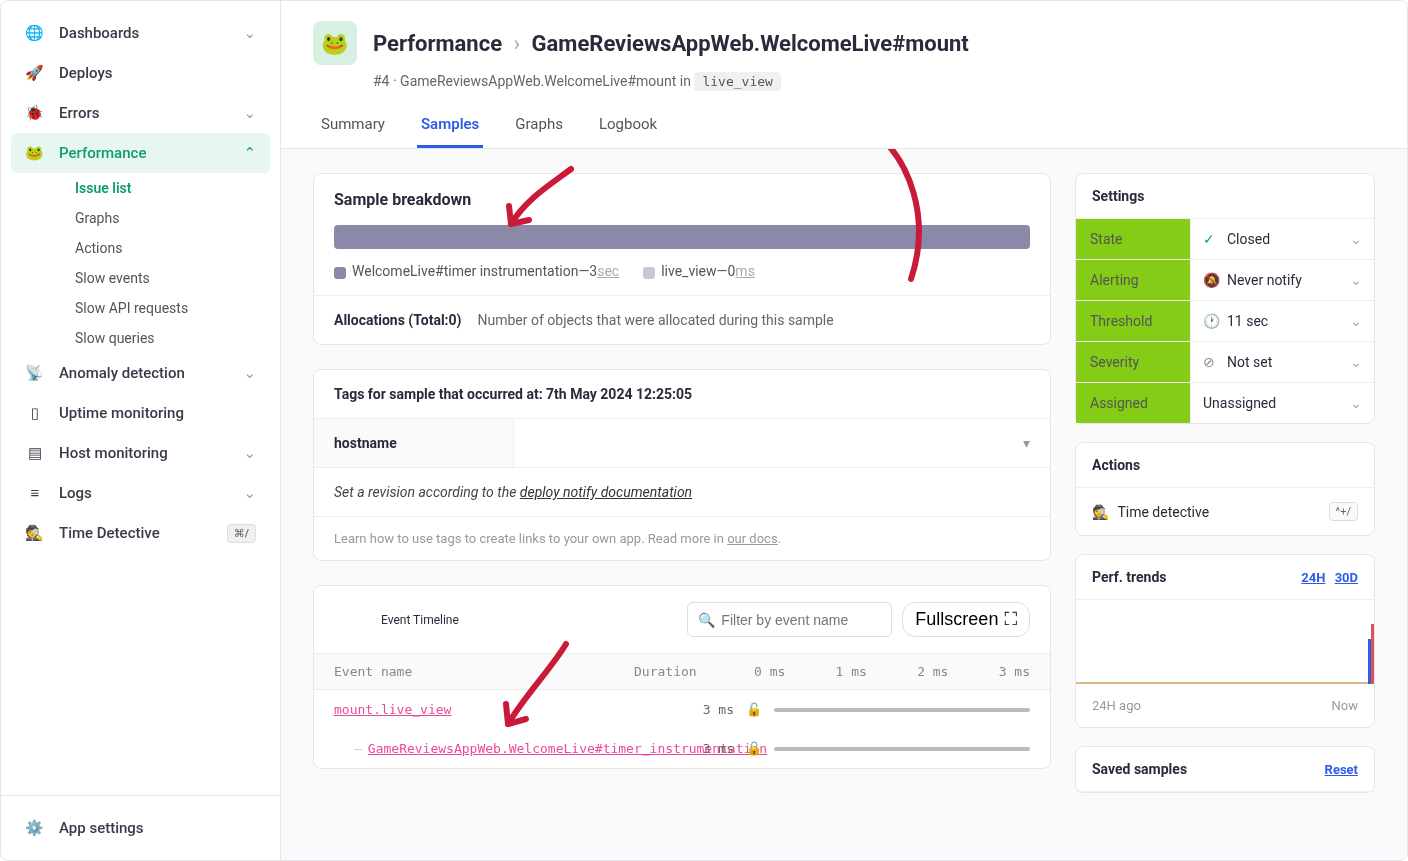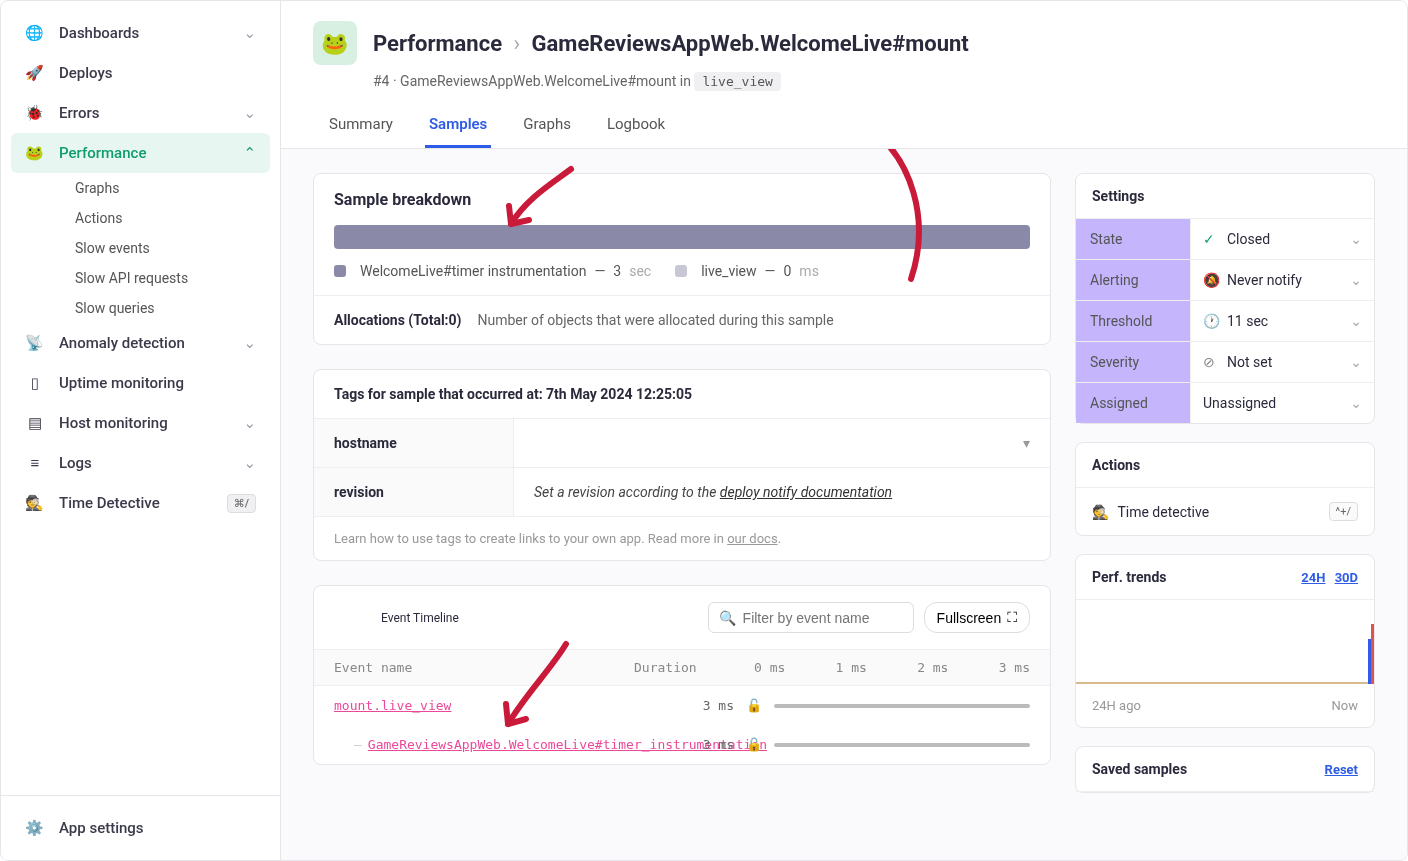--- a/index.html
+++ b/index.html
@@ -22,78 +22,78 @@
 
 
 .main { flex: 1; display: flex; flex-direction: column; background: #fafafc; overflow: hidden; }
 .header { background: #fff; border-bottom: 1px solid #e5e5ea; padding: 20px 32px 0; }
 .header-row { display: flex; align-items: center; gap: 16px; margin-bottom: 8px; }
 .app-icon { width: 44px; height: 44px; border-radius: 8px; background: #d8f0e2; display: flex; align-items: center; justify-content: center; color: #0f9d6d; font-size: 22px; }
 .breadcrumb { font-size: 22px; font-weight: 700; color: #2a2a3c; }
 .breadcrumb .sep { color: #aaa; margin: 0 6px; font-weight: 400; }
 .subheader { font-size: 14px; color: #666; margin-left: 60px; margin-bottom: 14px; }
 .code-pill { background: #f0f0f2; padding: 2px 8px; border-radius: 4px; font-family: ui-monospace, "SF Mono", Menlo, monospace; font-size: 13px; color: #555; }
-.tabs { display: flex; gap: 28px; margin-left: 12px; }
+.tabs { display: flex; gap: 28px; margin-left: 4px; }
 .tab { padding: 12px 4px; font-size: 15px; color: #555; cursor: pointer; border-bottom: 3px solid transparent; }
 .tab.active { color: #2e5ce6; border-bottom-color: #2e5ce6; font-weight: 600; }
 
 .content { flex: 1; display: flex; gap: 24px; padding: 24px 32px; overflow: auto; position: relative; }
 .col-main { flex: 1; display: flex; flex-direction: column; gap: 24px; min-width: 0; }
 .col-side { width: 300px; display: flex; flex-direction: column; gap: 18px; }
 
 .panel { background: #fff; border: 1px solid #e5e5ea; border-radius: 8px; }
 .panel-h { padding: 16px 20px; font-weight: 700; font-size: 16px; }
 
 
 .bar-track { height: 24px; background: #8a8aa8; border-radius: 4px; margin: 0 20px 14px; }
 .legend { display: flex; gap: 24px; padding: 0 20px 16px; font-size: 14px; color: #555; align-items: center; flex-wrap: wrap; }
 .legend .sw { width: 12px; height: 12px; border-radius: 3px; display: inline-block; margin-right: 6px; vertical-align: middle; }
-.legend-item { display: inline-flex; align-items: center; gap: 8px; }
-.legend .unit { color: #aaa; }
+.legend-item { display: inline-flex; align-items: flex-end; gap: 0; }
+.legend .unit { color: #aaa; text-decoration: underline; }
 .alloc-row { border-top: 1px solid #eee; padding: 16px 20px; display: flex; gap: 16px; align-items: center; }
 .alloc-row .t { font-weight: 700; }
 .alloc-row .d { color: #666; }
 
 
 .tags-header { padding: 16px 20px; font-weight: 700; border-bottom: 1px solid #eee; }
 .tag-row { display: flex; border-bottom: 1px solid #eee; }
 .tag-key { width: 200px; padding: 16px 20px; font-weight: 700; background: #fafafb; border-right: 1px solid #eee; }
 .tag-val { flex: 1; padding: 16px 20px; color: #444; font-style: italic; display: flex; align-items: center; }
 .tag-val a { color: #333; text-decoration: underline; }
 .filter-icon { margin-left: auto; color: #999; font-style: normal; }
 .tags-footer { padding: 14px 20px; color: #999; font-size: 13px; }
 .tags-footer a { color: #999; text-decoration: underline; }
 
 
 .et-head { display: flex; align-items: center; justify-content: space-between; padding: 16px 20px; border-bottom: 1px solid #eee; }
 .et-head .title { font-weight: 400; font-size: 12px; margin-left: 47px; }
 .et-controls { display: flex; gap: 10px; }
 .input-wrap { display: flex; align-items: center; border: 1px solid #ddd; border-radius: 6px; padding: 6px 10px; gap: 6px; color: #999; }
 .input-wrap input { border: none; outline: none; font-size: 14px; width: 160px; }
-.btn { border: 1px solid #ddd; border-radius: 13px; padding: 6px 12px; background: #fff; cursor: pointer; font-size: 14px; display: inline-flex; align-items: center; gap: 6px; }
+.btn { border: 1px solid #ddd; border-radius: 13px; padding: 6px 12px; background: #fff; cursor: pointer; font-size: 18px; display: inline-flex; align-items: center; gap: 6px; }
 .et-cols { display: flex; padding: 10px 20px; font-family: ui-monospace, monospace; font-size: 13px; color: #888; border-bottom: 1px solid #eee; background: #fafafb; }
 .et-cols .c1 { flex: 0 0 300px; }
 .et-cols .c2 { flex: 0 0 80px; }
 .et-cols .axis { flex: 1; display: flex; justify-content: space-between; padding-left: 40px; }
 .et-row { display: flex; align-items: center; padding: 12px 20px; font-family: ui-monospace, monospace; font-size: 13px; }
 .et-row .name { flex: 0 0 300px; }
 .et-row .name a { color: #ec4899; text-decoration: underline; }
 .et-row .dur { flex: 0 0 100px; text-align: right; color: #666; }
 .et-row .lock { flex: 0 0 40px; text-align: center; color: #bbb; }
 .et-row .bar { flex: 1; height: 4px; background: #bbb; border-radius: 2px; }
 .et-row.indent .name { padding-left: 20px; }
 .dash { color: #ccc; margin-right: 6px; }
 
 
 .side-h { padding: 14px 16px; font-weight: 700; border-bottom: 1px solid #eee; display: flex; align-items: center; justify-content: space-between; }
 .side-h .links { font-size: 13px; }
 .side-h .links a { color: #2e5ce6; text-decoration: underline; margin-left: 6px; }
 .kv-row { display: flex; border-bottom: 1px solid #eee; }
 .kv-row:last-child { border-bottom: none; }
-.kv-k { width: 115px; padding: 12px 14px; background: #c4b5fd; color: #555; font-size: 14px; border-right: 1px solid #eee; }
+.kv-k { width: 115px; padding: 12px 14px; background: #84cc16; color: #555; font-size: 14px; border-right: 1px solid #eee; }
 .kv-v { flex: 1; padding: 10px 12px; display: flex; align-items: center; justify-content: space-between; gap: 6px; }
 .kv-v .chev { color: #aaa; }
 .kv-v .ic { color: #888; width: 16px; }
 .kv-v .ic.green { color: #0f9d6d; }
 .actions-body { padding: 14px 16px; display: flex; align-items: center; justify-content: space-between; }
 .kbd2 { border: 1px solid #ddd; border-radius: 4px; padding: 2px 6px; font-size: 11px; color: #666; background: #fafafb; }
 .trend-chart { height: 80px; position: relative; margin: 12px 0 6px; }
 .trend-chart .baseline { position: absolute; left: 0; right: 0; bottom: 8px; height: 2px; background: #d8b98a; }
 .trend-chart .spike { position: absolute; right: 0; bottom: 8px; width: 3px; height: 60px; background: #e05252; }
 .trend-chart .spike2 { position: absolute; right: 3px; bottom: 8px; width: 3px; height: 45px; background: #2e5ce6; }
@@ -124,20 +124,21 @@
         <span class="icon">🐞</span>
         <span>Errors</span>
         <span class="chev">⌄</span>
       </div>
       <div class="nav-item active">
         <span class="icon">🐸</span>
         <span>Performance</span>
         <span class="chev">⌃</span>
       </div>
       <div class="nav-sub">
+        <div class="nav-sub-item active">Issue list</div>
         <div class="nav-sub-item">Graphs</div>
         <div class="nav-sub-item">Actions</div>
         <div class="nav-sub-item">Slow events</div>
         <div class="nav-sub-item">Slow API requests</div>
         <div class="nav-sub-item">Slow queries</div>
       </div>
       <div class="nav-item">
         <span class="icon">📡</span>
         <span>Anomaly detection</span>
         <span class="chev">⌄</span>
@@ -222,21 +223,20 @@
 
         <div class="panel">
           <div class="tags-header">Tags for sample that occurred at: 7th May 2024 12:25:05</div>
           <div class="tag-row">
             <div class="tag-key">hostname</div>
             <div class="tag-val">
               <span class="filter-icon">▾</span>
             </div>
           </div>
           <div class="tag-row">
-            <div class="tag-key">revision</div>
             <div class="tag-val">
               <span>
                 <span>Set a revision according to the </span>
                 <a href="#">deploy notify documentation</a>
               </span>
             </div>
           </div>
           <div class="tags-footer">
             <span>Learn how to use tags to create links to your own app. Read more in </span>
             <a href="#">our docs</a><span>.</span>

